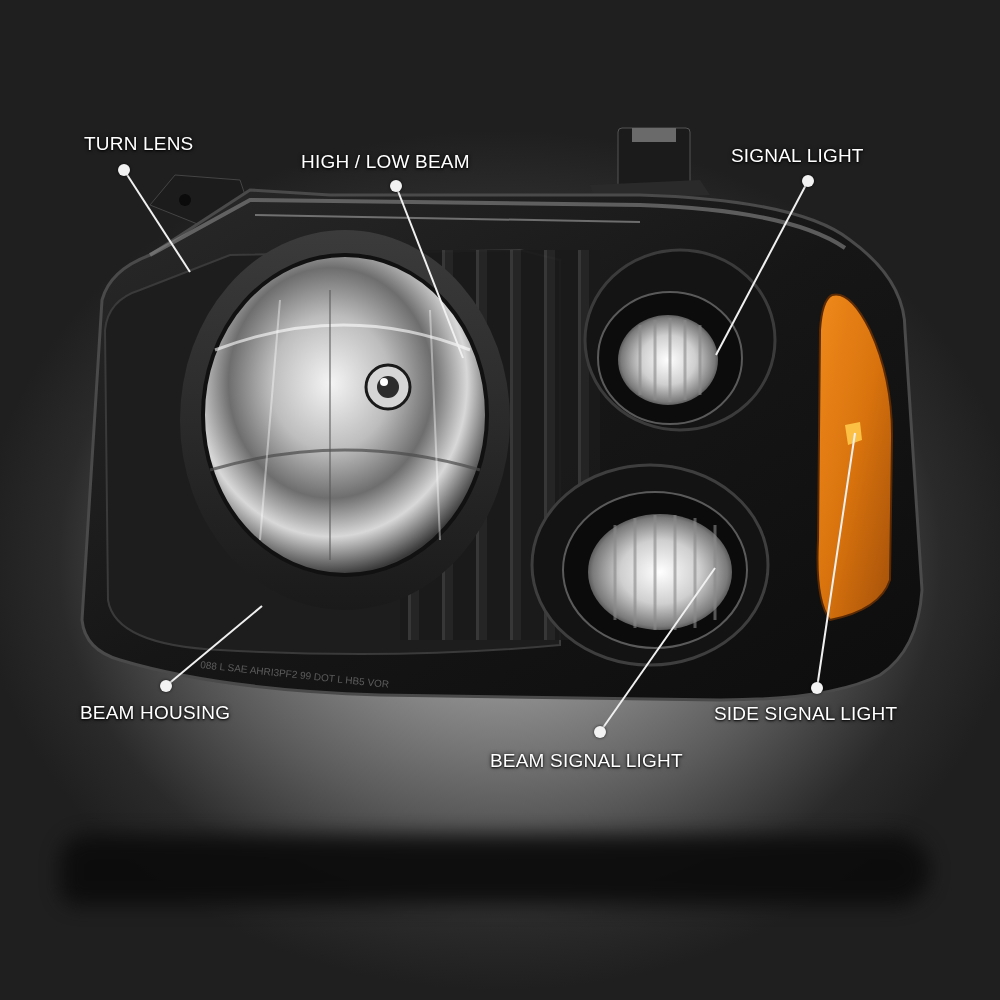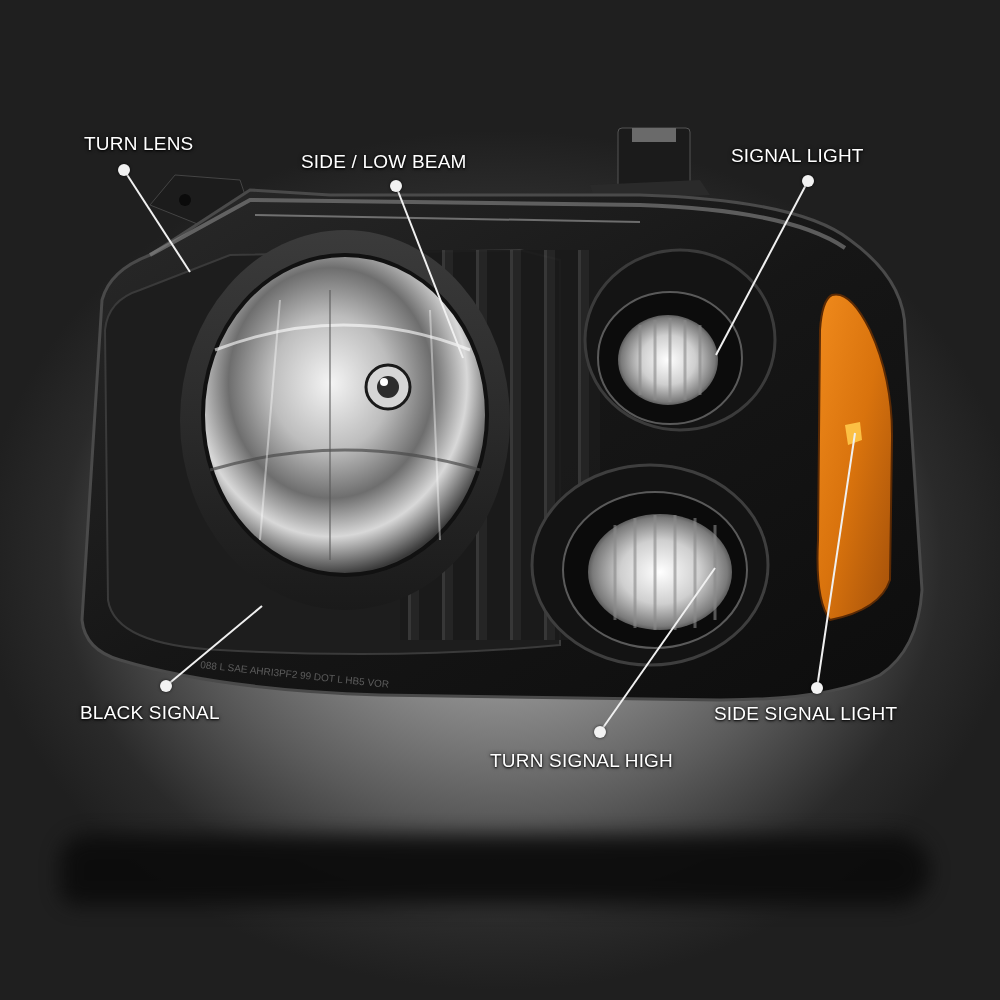--- a/index.html
+++ b/index.html
@@ -140,17 +140,17 @@
 </svg>
 
 <div class="callout-dot" style="left:124px;top:170px"></div>
 <div class="callout-dot" style="left:396px;top:186px"></div>
 <div class="callout-dot" style="left:808px;top:181px"></div>
 <div class="callout-dot" style="left:166px;top:686px"></div>
 <div class="callout-dot" style="left:600px;top:732px"></div>
 <div class="callout-dot" style="left:817px;top:688px"></div>
 
 <div class="label" style="left:84px;top:133px">TURN LENS</div>
-<div class="label" style="left:301px;top:151px">SIDE / LOW BEAM</div>
+<div class="label" style="left:301px;top:151px">HIGH / LOW BEAM</div>
 <div class="label" style="left:731px;top:145px">SIGNAL LIGHT</div>
-<div class="label" style="left:80px;top:702px">BLACK SIGNAL</div>
-<div class="label" style="left:490px;top:750px">TURN SIGNAL HIGH</div>
+<div class="label" style="left:80px;top:702px">BEAM HOUSING</div>
+<div class="label" style="left:490px;top:750px">BEAM SIGNAL LIGHT</div>
 <div class="label" style="left:714px;top:703px">SIDE SIGNAL LIGHT</div>
 
 </body></html>

